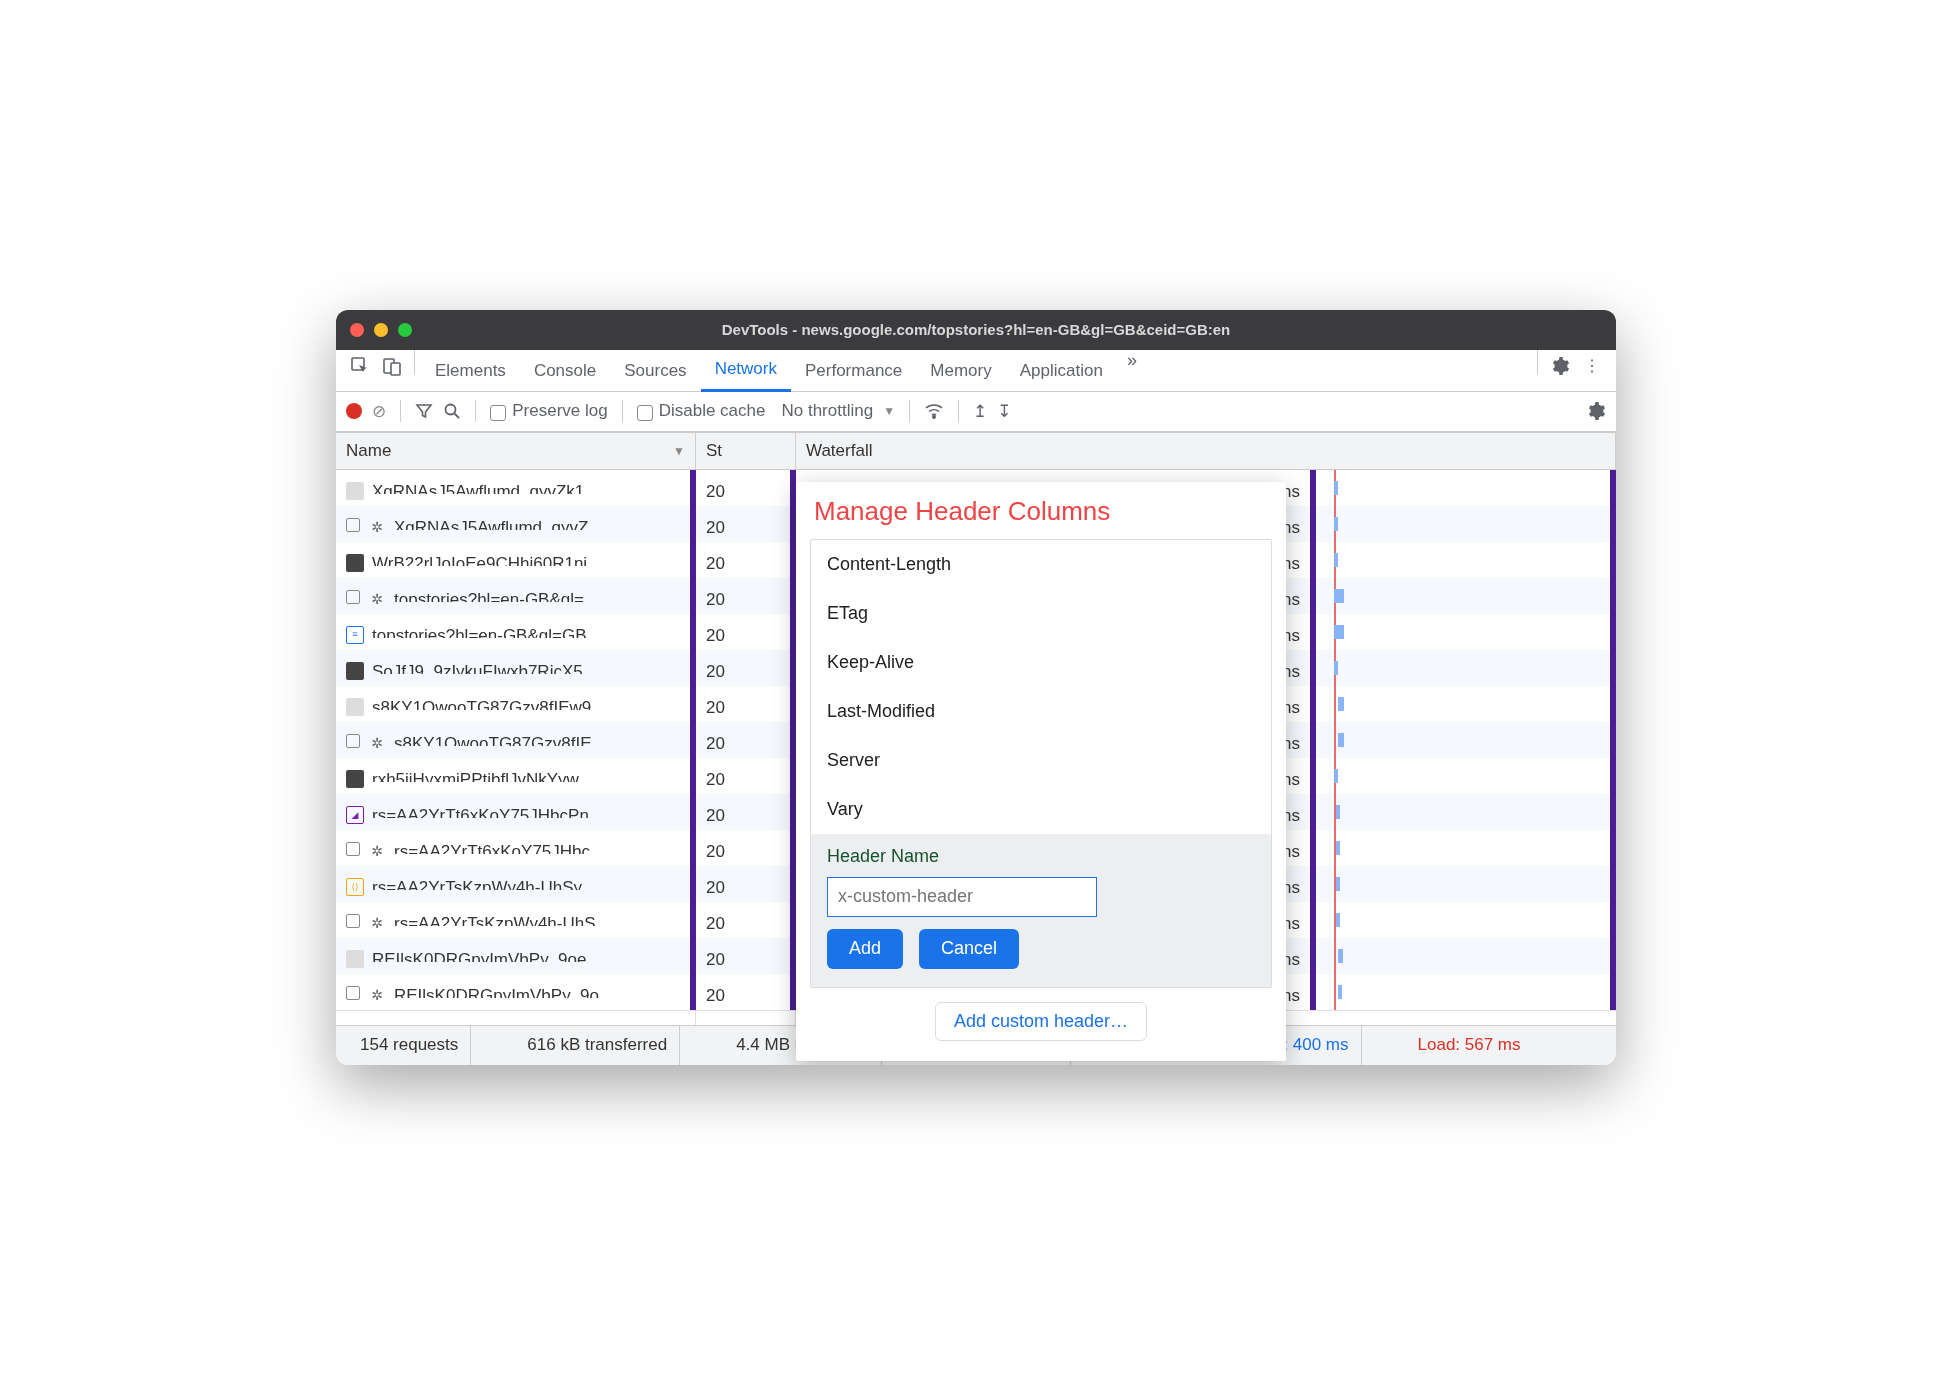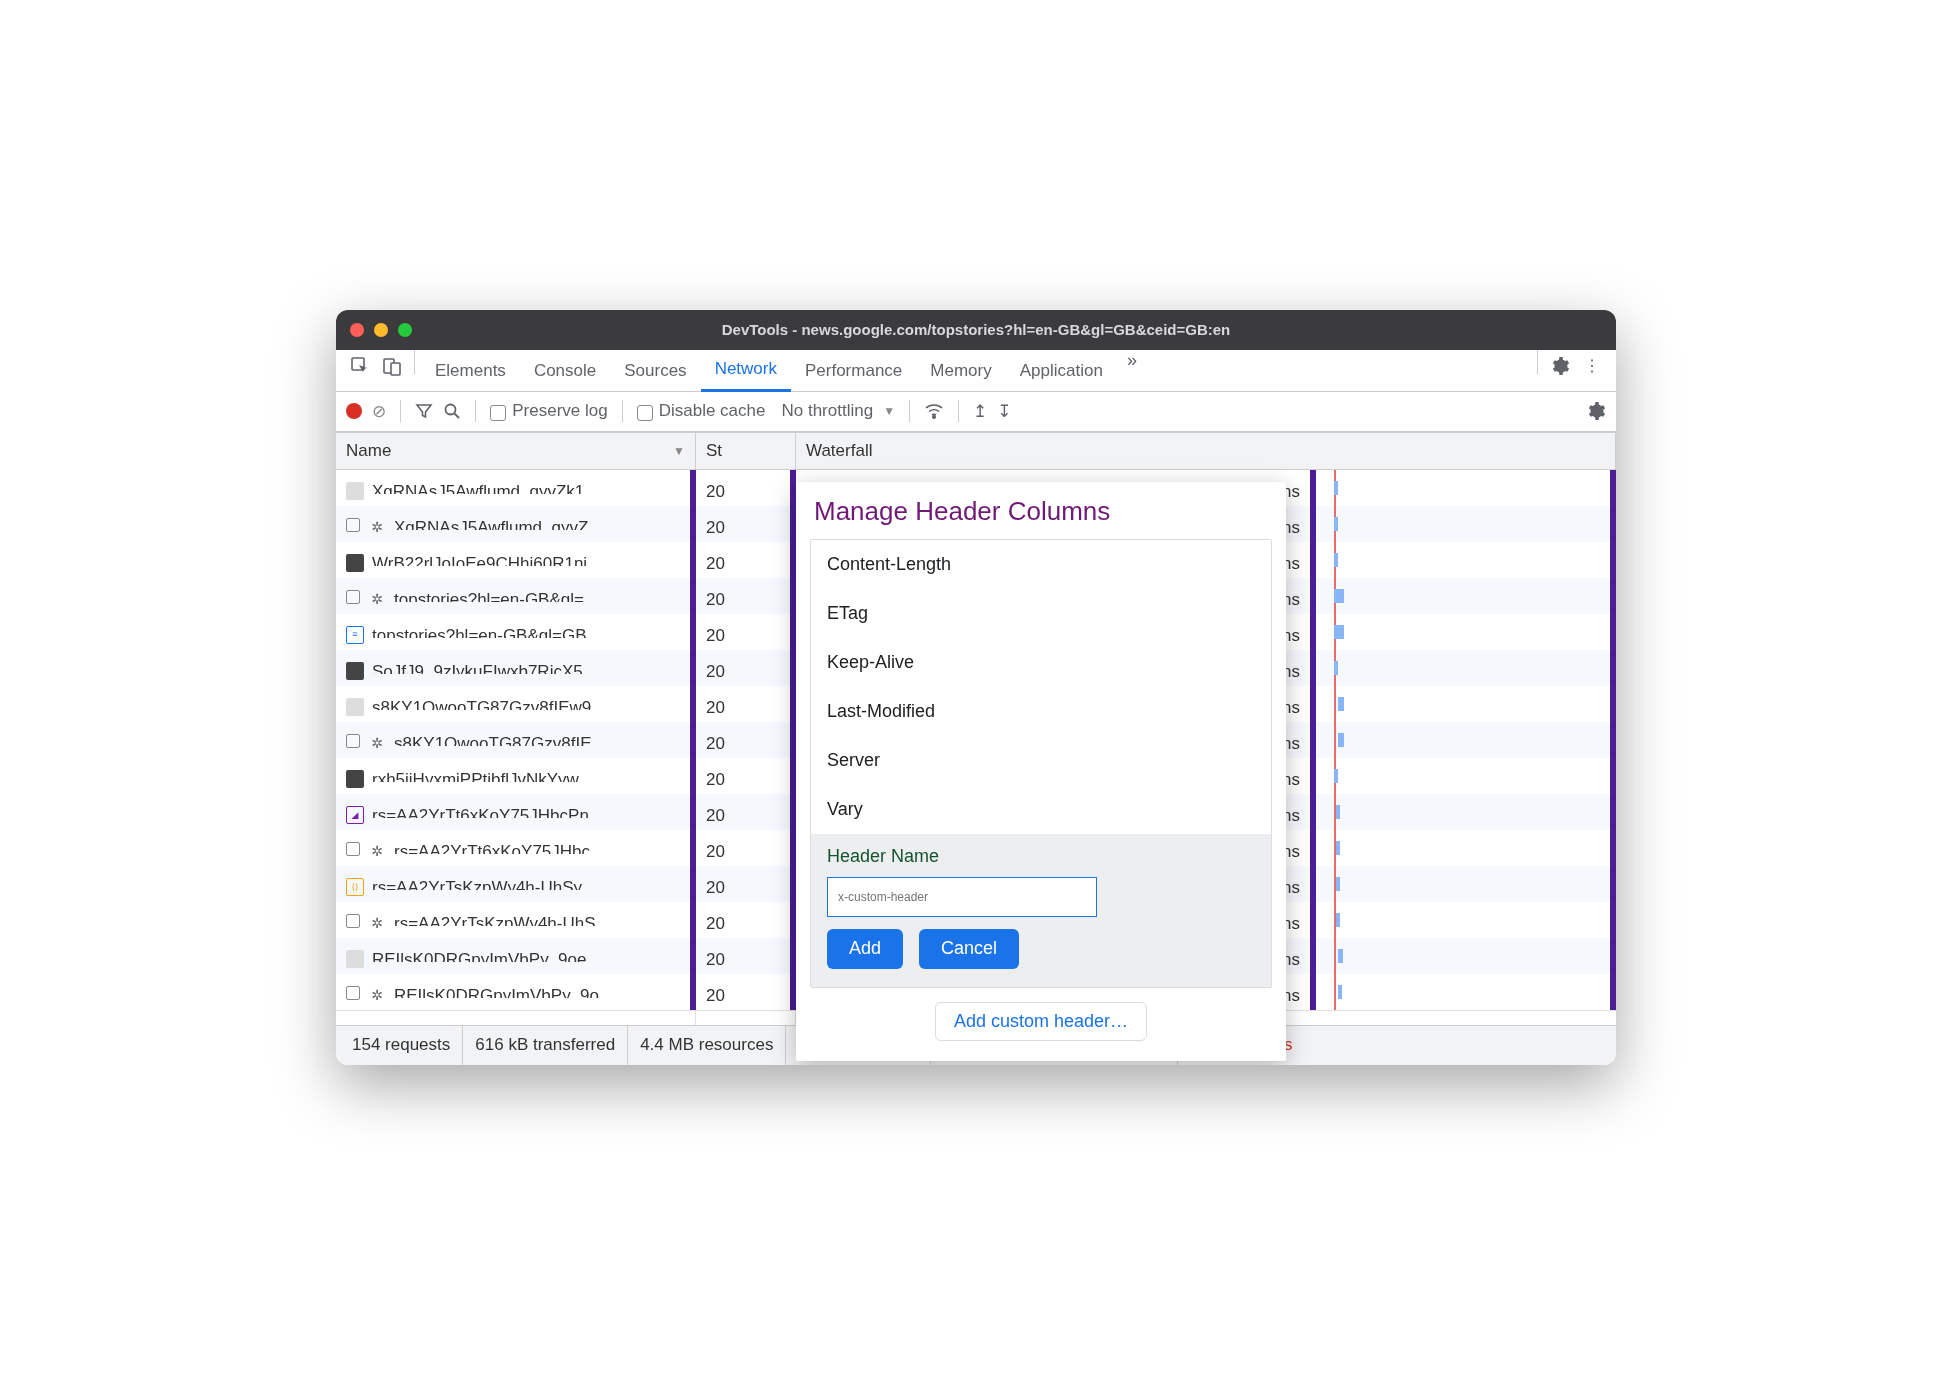--- a/index.html
+++ b/index.html
@@ -105,44 +105,45 @@
 .fi.y { border:1.5px solid #f2a600; border-radius:2px; color:#f2a600; font-size:9px;}
 .fi.p { border:1.5px solid #7b1fa2; border-radius:2px; color:#7b1fa2; font-size:9px;}
 
 .wf-line { position:absolute; top:0; bottom:0; left:18px; width:2px; background:#e86c6c;}
 .wf-bar { position:absolute; top:11px; height:14px; background:#8ab4f8; }
 
 .footer {
   display:flex; align-items:flex-start;
   height: 40px; border-top:1px solid #cdcdcd;
   background:#f1f3f4; font-size:17px; color:#333;
-  padding: 0 4px;
+  padding: 0 12px;
+  gap: 44px;
 }
 .footer .seg { padding: 0 12px; border-right:1px solid #cdcdcd; height:100%; display:flex; align-items:center;}
 .footer .seg:last-child { border-right:none; }
 .footer .dcl { color:#1a73e8; }
 .footer .load { color:#d93025; }
 
 .modal {
   position:absolute;
   left: 460px; top: 172px;
   width: 490px;
   background:#fff;
   box-shadow: 0 6px 24px rgba(0,0,0,0.25);
   border-radius: 2px;
   padding: 14px;
 }
-.modal h2 { font-size: 26px; font-weight:400; color:#701a75; margin-bottom:12px; padding-left:4px;}
+.modal h2 { font-size: 26px; font-weight:400; color:#ef4444; margin-bottom:12px; padding-left:4px;}
 .modal .list { border:1px solid #dadce0; border-radius:2px;}
 .modal .li { padding: 14px 16px; font-size:18px; color:#202124; cursor:pointer;}
 .modal .form { background:#eceef0; padding: 12px 16px 18px; }
 .modal .form-label { font-size:18px; color:#14532d; margin-bottom:10px;}
 .modal .form input {
   width: 270px; height: 40px; border:1.5px solid #1a73e8;
-  padding: 0 10px; font-size:12px; outline:none;
+  padding: 0 10px; font-size:18px; outline:none;
 }
 .modal .btns { margin-top:12px; display:flex; gap:16px; }
 .modal .btn {
   background:#1a73e8; color:#fff; border:none;
   height:40px; padding:0 22px; font-size:18px;
   border-radius:6px; cursor:pointer;
 }
 .modal .add-link {
   display:block; margin:14px auto 6px; width:fit-content;
   border:1px solid #dadce0; border-radius:6px;

